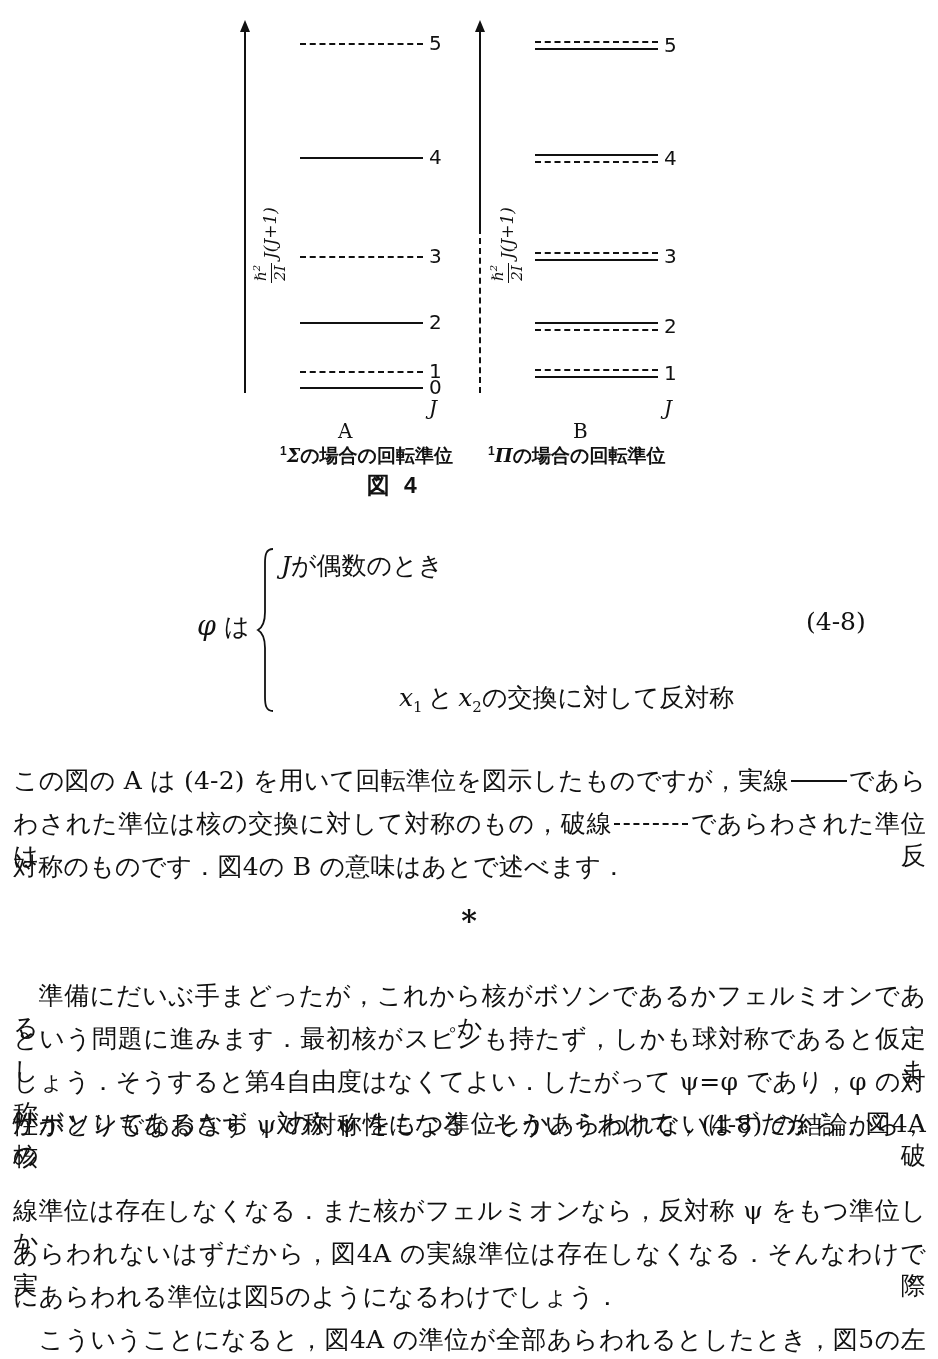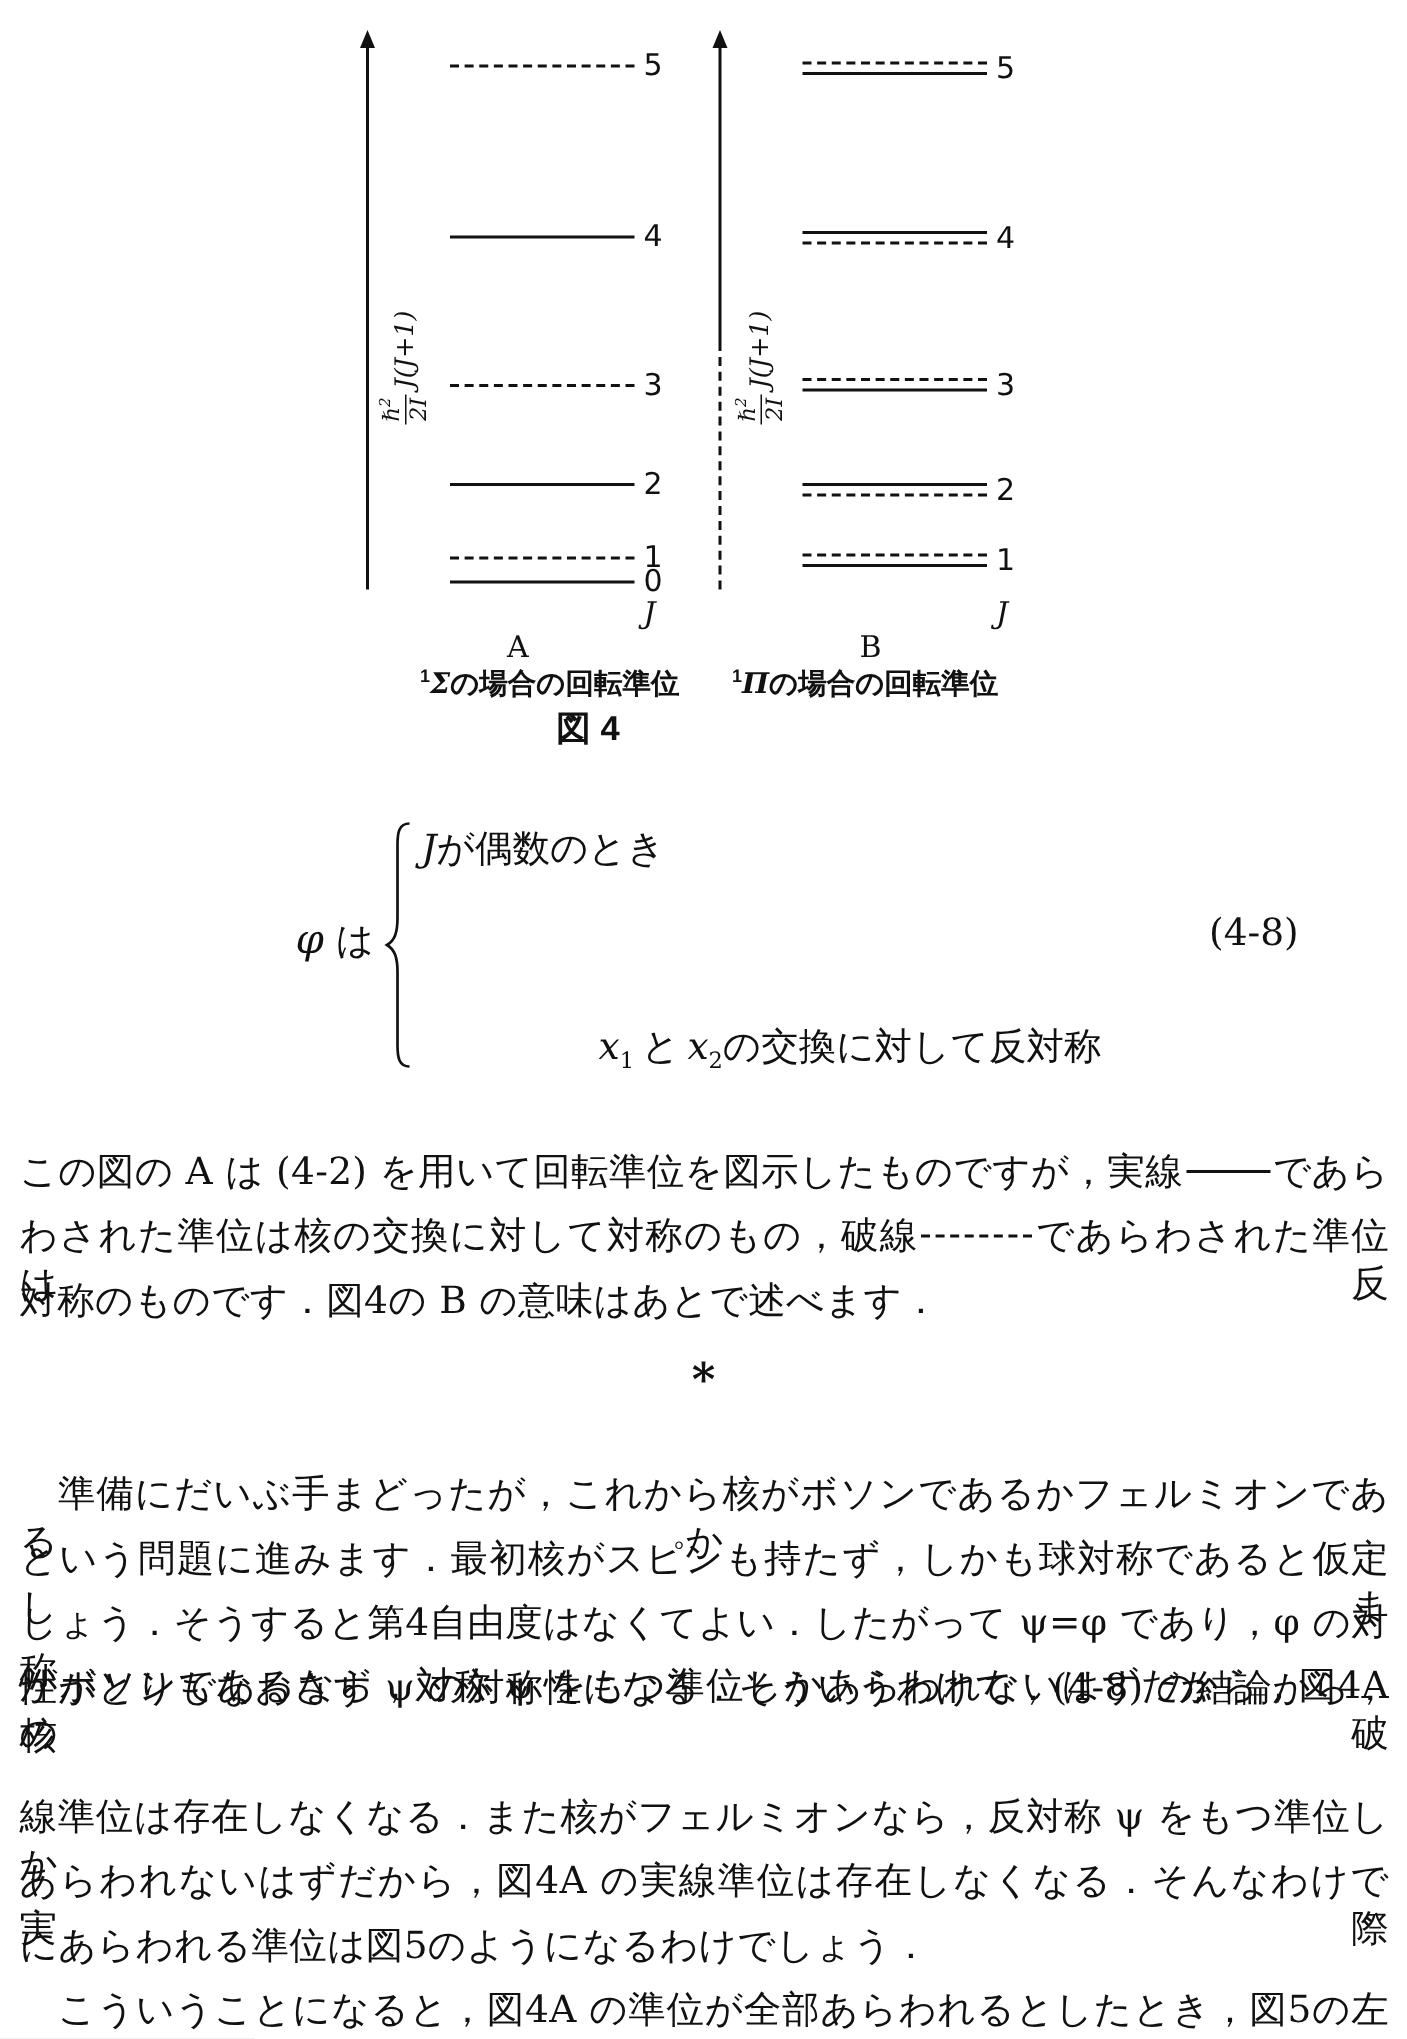--- a/index.html
+++ b/index.html
@@ -34,21 +34,21 @@
   .jletter{position:absolute;font-style:italic;font-size:20px;}
   #jA{left:429px;top:396px;}
   #jB{left:664px;top:396px;}
   .figsub{position:absolute;font-family:"Liberation Sans","DejaVu Sans",sans-serif;
           font-weight:700;font-size:19px;white-space:nowrap;}
   #capA{left:280px;top:443px;}
   #capB{left:488px;top:443px;text-align:right;}
   .figsub sup{font-size:12px;}
   .figsub i{font-family:"DejaVu Serif",serif;}
   #figno{position:absolute;left:0;top:470px;width:784px;text-align:center;
-         font-family:Liberation Sans, sans-serif;font-weight:700;font-size:23px;}
+         font-family:Liberation Mono, monospace;font-weight:700;font-size:23px;}
 
   
   .eq-phi{position:absolute;left:197px;top:610px;font-size:27px;}
   .eq-phi .wa{margin-left:8px;font-size:25px;}
   .brace{position:absolute;left:255px;top:546px;width:20px;height:168px;}
   .eq-line{position:absolute;font-size:25px;white-space:nowrap;}
   #eqc1{left:281px;top:549px;}
   #eqs1{left:399px;top:591px;}
   #eqc2{left:281px;top:638px;}
   #eqs2{left:399px;top:681px;}

